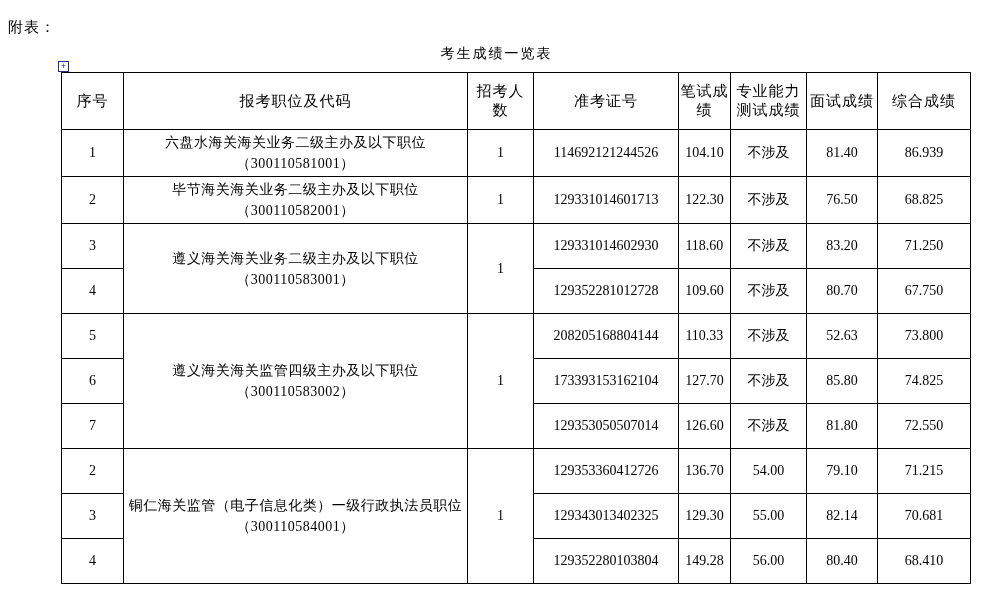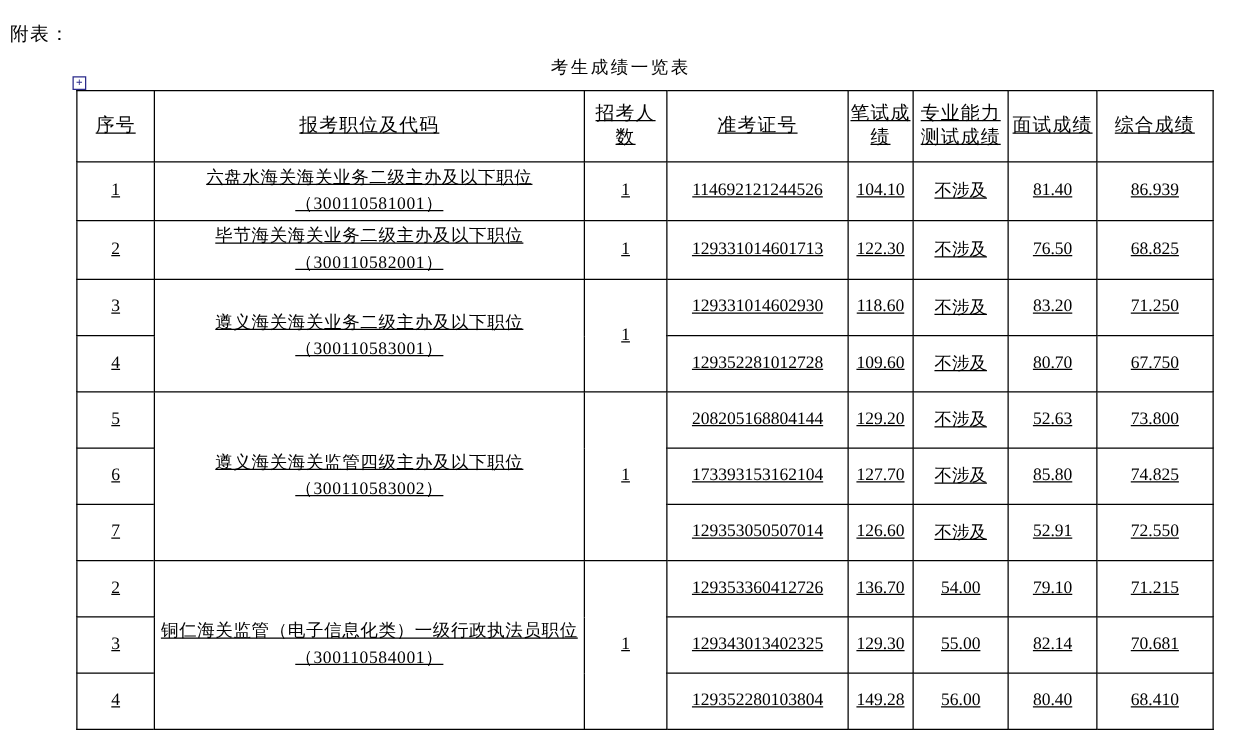--- a/index.html
+++ b/index.html
@@ -49,21 +49,20 @@
   .table-wrap {
     position: absolute;
     left: 61px;
     top: 72px;
     width: 910px;
   }
   table.score {
     border-collapse: collapse;
     width: 910px;
     table-layout: fixed;
-    text-decoration: underline;
   }
   table.score th,
   table.score td {
     border: 1px solid #000000;
     text-align: center;
     vertical-align: middle;
     font-size: 14px;
     padding: 2px 1px;
   }
   table.score th {
@@ -174,39 +173,39 @@
         <td class="num">不涉及</td>
         <td class="num">80.70</td>
         <td class="num">67.750</td>
       </tr>
 
       <tr>
         <td class="seq">5</td>
         <td class="post" rowspan="3">遵义海关海关监管四级主办及以下职位（300110583002）</td>
         <td class="num" rowspan="3">1</td>
         <td class="num">208205168804144</td>
-        <td class="score-cell">129.20</td>
+        <td class="score-cell">110.33</td>
         <td class="num">不涉及</td>
         <td class="num">52.63</td>
         <td class="num">73.800</td>
       </tr>
       <tr>
         <td class="seq">6</td>
         <td class="num">173393153162104</td>
         <td class="score-cell">127.70</td>
         <td class="num">不涉及</td>
         <td class="num">85.80</td>
         <td class="num">74.825</td>
       </tr>
       <tr>
         <td class="seq">7</td>
         <td class="num">129353050507014</td>
         <td class="score-cell">126.60</td>
         <td class="num">不涉及</td>
-        <td class="num">52.91</td>
+        <td class="num">81.80</td>
         <td class="num">72.550</td>
       </tr>
 
       <tr>
         <td class="seq">2</td>
         <td class="post" rowspan="3">铜仁海关监管（电子信息化类）一级行政执法员职位（300110584001）</td>
         <td class="num" rowspan="3">1</td>
         <td class="num">129353360412726</td>
         <td class="score-cell">136.70</td>
         <td class="num">54.00</td>

